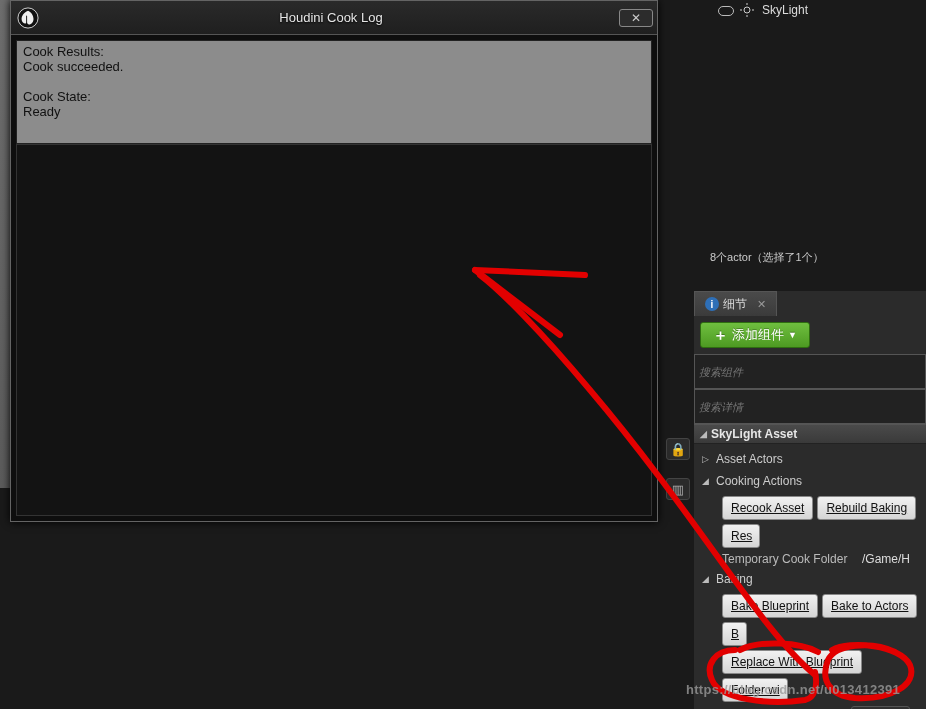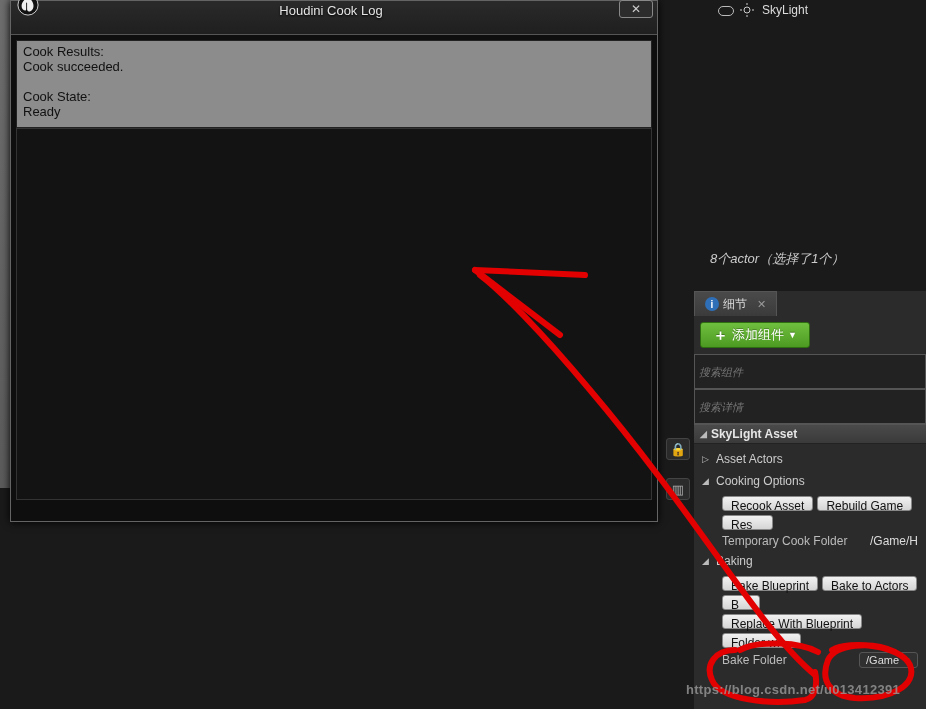--- a/index.html
+++ b/index.html
@@ -21,23 +21,23 @@
     width: 648px;
     height: 522px;
     background: #0e0e0e;
     border: 1px solid #646464;
     box-shadow: 0 0 8px #000;
   }
   .dialog-titlebar {
     height: 34px;
     background: linear-gradient(#2a2a2a,#1f1f1f);
     display: flex;
-    align-items: flex-end;
+    align-items: center;
     border-bottom: 1px solid #555;
-    padding: 16px 4px;
+    padding: 4px 4px;
   }
   .dialog-title {
     flex: 1;
     text-align: center;
     color: #e6e6e6;
     font-size: 13px;
     text-shadow: 0 1px 2px #000;
   }
   .ue-logo {
     width: 26px; height: 26px;
@@ -53,21 +53,21 @@
     color:#ccc;
     font-size:12px;
     cursor:pointer;
   }
   .dialog-body {
     padding: 5px;
     height: calc(100% - 34px);
   }
   .log-box {
     width: 100%;
-    height: 88px;
+    height: 104px;
     background: #8c8c8c;
     border: 1px solid #222;
     color: #111;
     padding: 4px 6px;
     font-size: 13px;
     line-height: 1.15;
     white-space: pre-wrap;
   }
   .log-dark {
     background:#131313;
@@ -112,22 +112,21 @@
     border-radius:50%/80%;
   }
   .actor-icon {
     width:14px;height:14px;
     display:inline-flex;align-items:center;justify-content:center;
   }
   .outliner-footer{
     margin-top:224px;
     padding:6px 10px;
     color:#ccc;
-    font-size:13px;
-    font-style:italic;
+    font-size:11px;
   }
 
   
   .details {
     position:absolute;
     left:694px; top:291px;
     width:232px;
     background:#2b2b2b;
     height:418px;
   }
@@ -220,27 +219,28 @@
   .btn-row{
     display:flex;gap:4px;flex-wrap:wrap;margin:4px 0 4px 20px;
   }
   .ue-btn{
     background: linear-gradient(#f1f1f1,#d5d5d5);
     border:1px solid #888;
     border-radius:3px;
     color:#111;
     font-size:12px;
     padding:2px 8px;
-    height:15px;
+    height:24px;
     cursor:pointer;
     white-space:nowrap;
-  }
-  .ue-btn.cut{ padding-right:20px; }
+    text-decoration:underline;
+  }
+  .ue-btn.cut{ padding-right:7px; }
   .kv{
-    display:flex;align-items:center;margin:2px 0 2px 20px;font-size:12px;color:#bbb;
+    display:flex;align-items:center;margin:2px 8px 2px 20px;font-size:12px;color:#bbb;
   }
   .kv .v{margin-left:auto;color:#ddd;}
   .path-pill{
     background:#303030;border:1px solid #555;color:#ccc;
     font-size:11px;padding:1px 6px;border-radius:3px;
     display:inline-flex;align-items:center;gap:4px;
   }
   .path-pill .car{font-size:8px;color:#aaa;}
 
   
@@ -316,25 +316,25 @@
     <span class="tri">◢</span>
     <span>SkyLight Asset</span>
   </div>
   <div class="prop-area">
     <div class="prop-row">
       <span class="tri">▷</span>
       <span>Asset Actors</span>
     </div>
     <div class="prop-row">
       <span class="tri">◢</span>
-      <span>Cooking Options</span>
+      <span>Cooking Actions</span>
     </div>
     <div class="btn-row">
       <button class="ue-btn">Recook Asset</button>
-      <button class="ue-btn">Rebuild Game</button>
+      <button class="ue-btn">Rebuild Baking</button>
       <button class="ue-btn cut">Res</button>
     </div>
     <div class="kv">
       <span>Temporary Cook Folder</span>
       <span class="v">/Game/H</span>
     </div>
 
     <div class="prop-row">
       <span class="tri">◢</span>
       <span>Baking</span>

